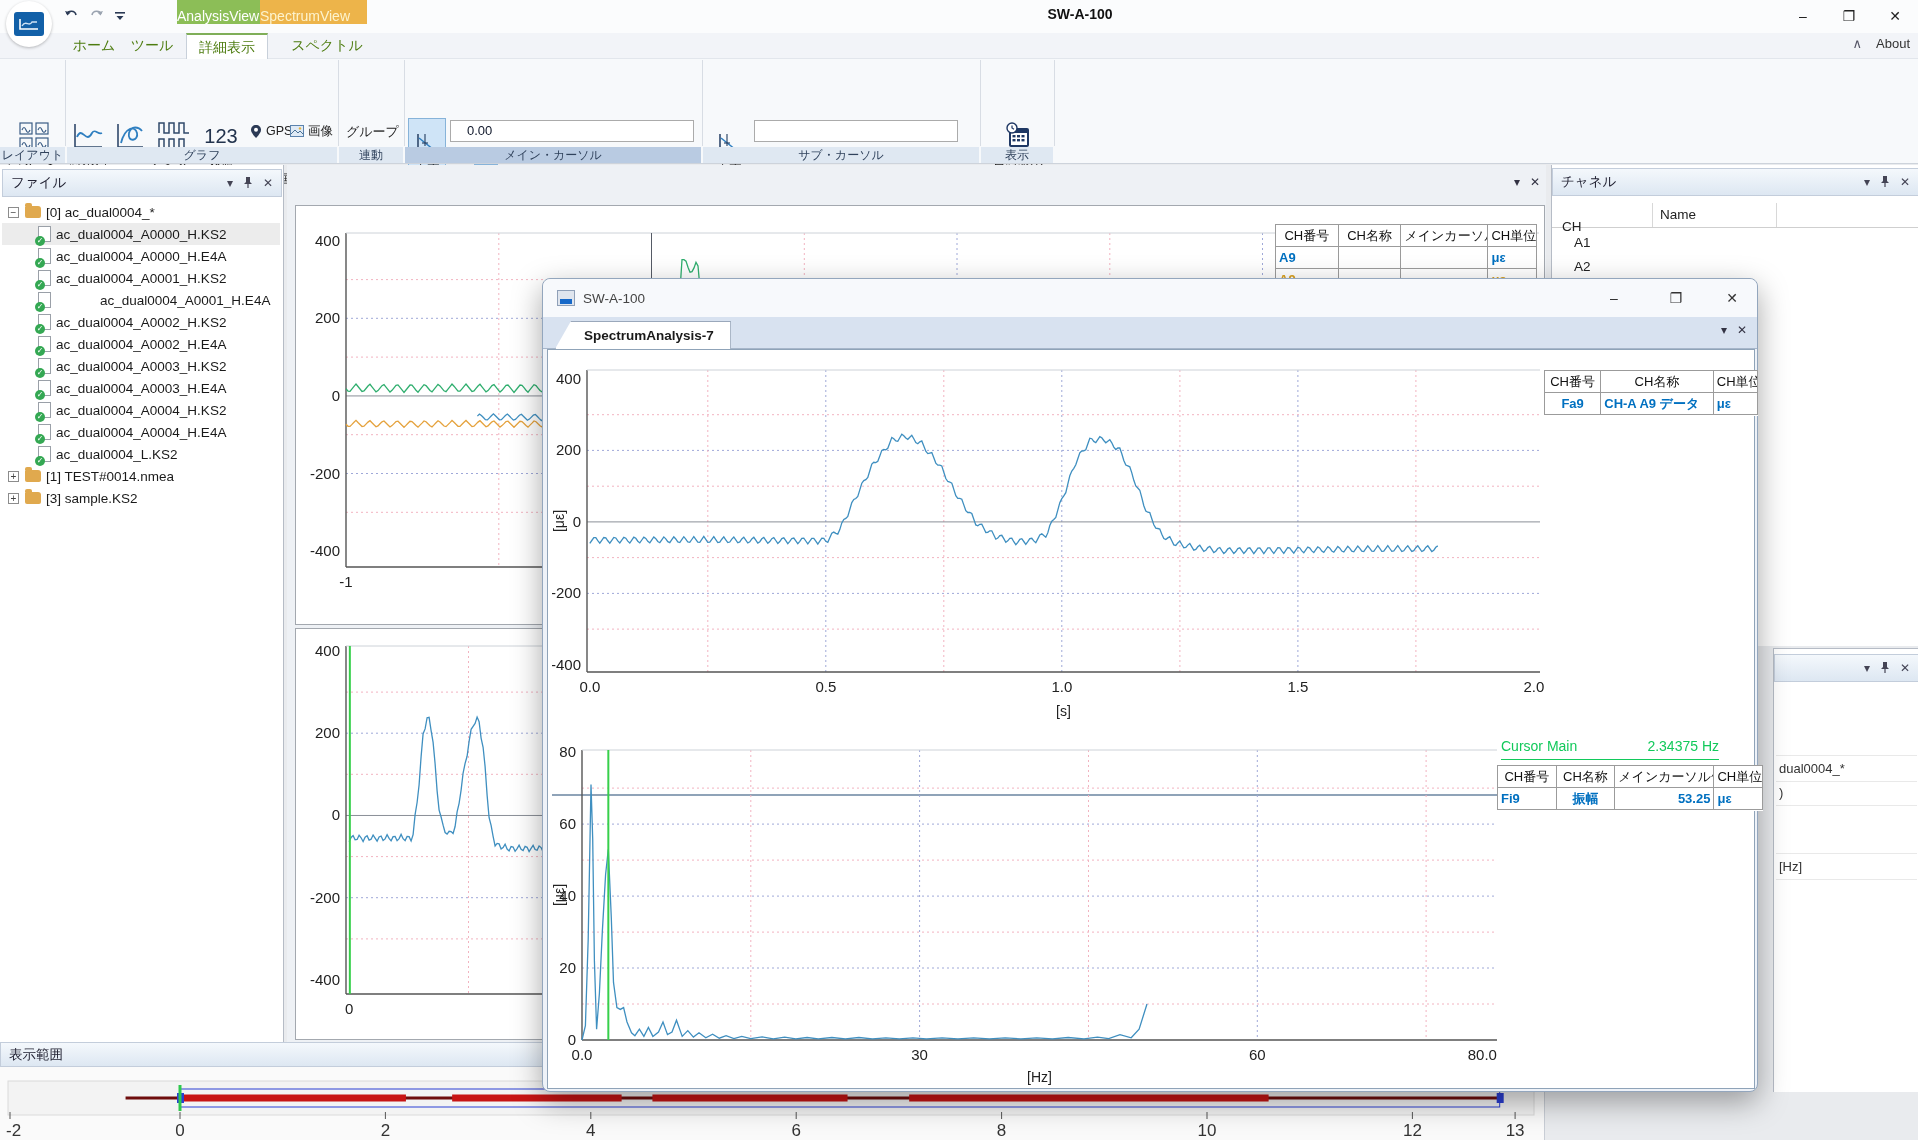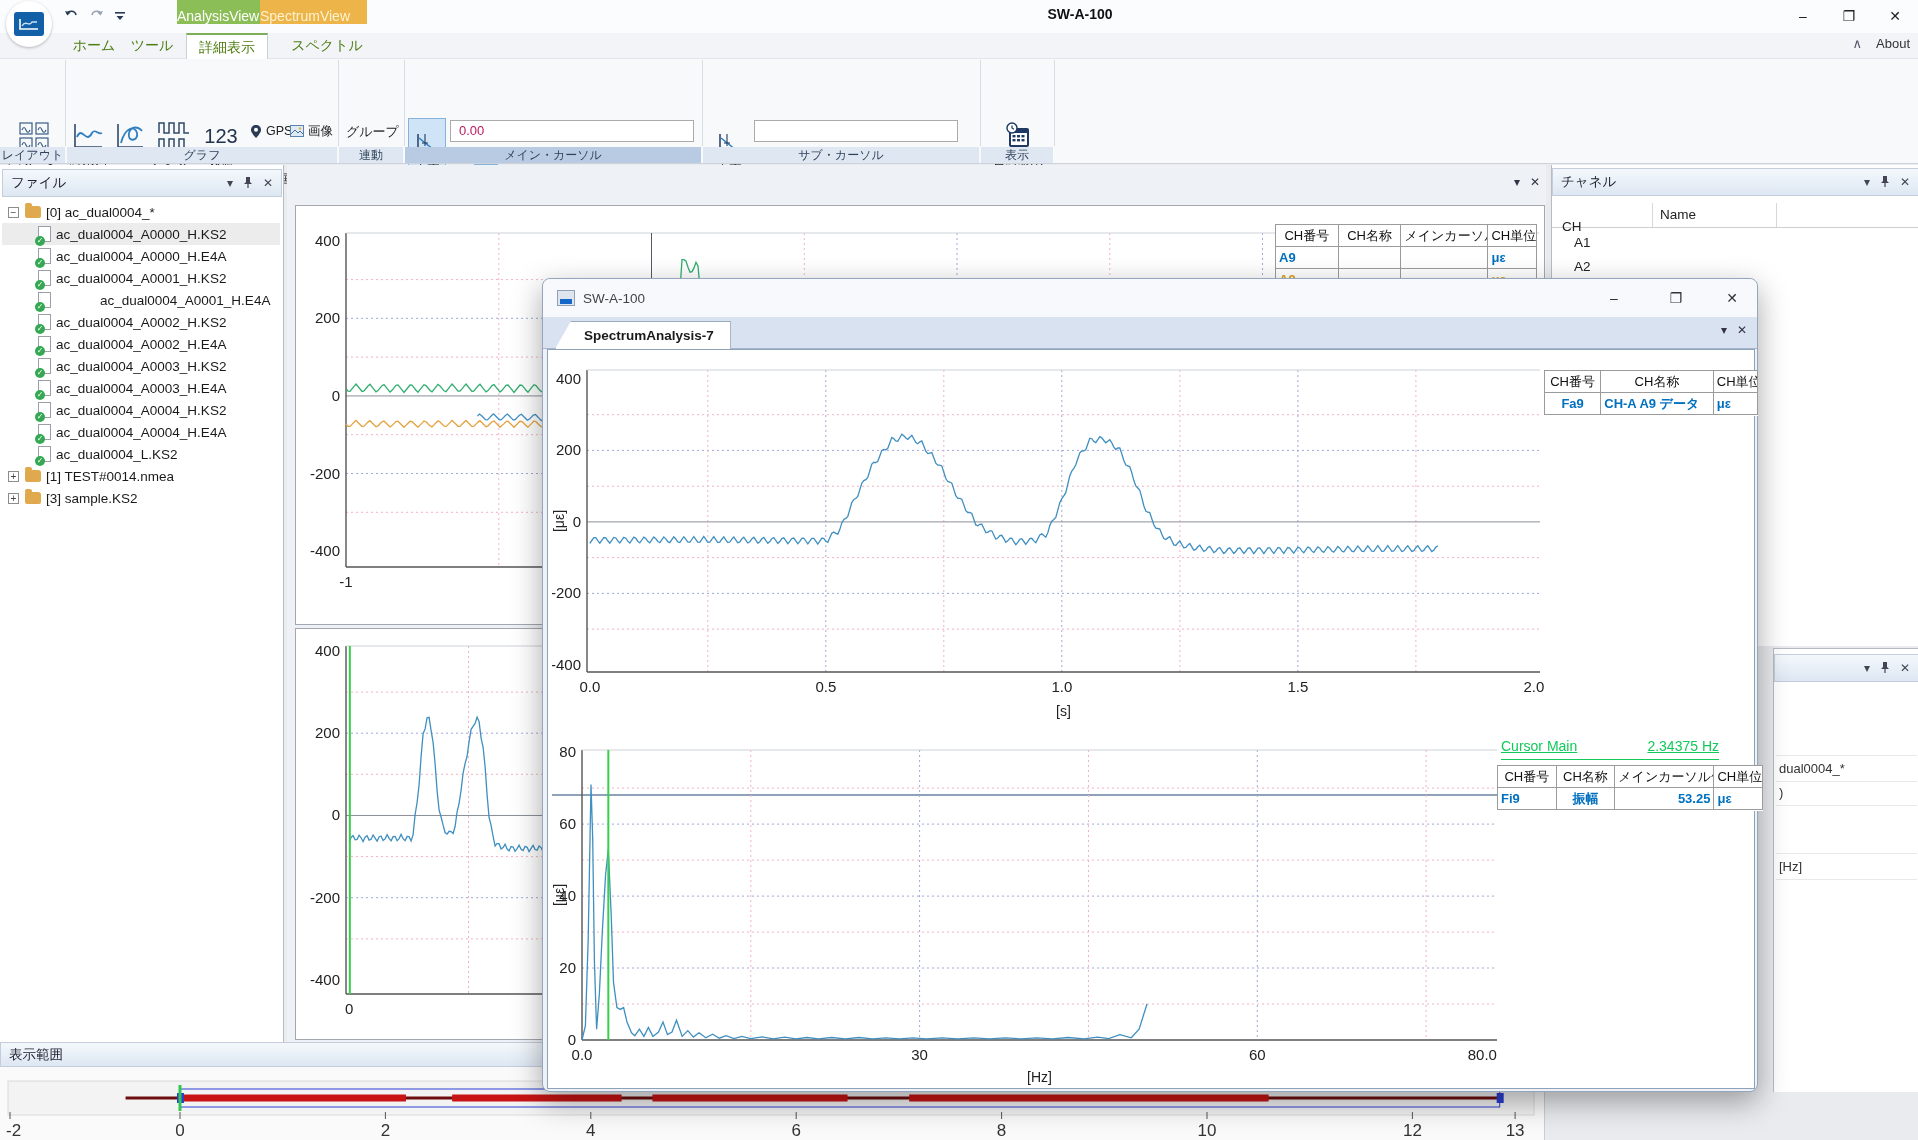--- a/index.html
+++ b/index.html
@@ -28,21 +28,21 @@
   #ribbon-body { left:0; top:59px; width:1918px; height:88px; background:#f7f9fb; }
   #ribbon-labels { left:0; top:147px; width:1918px; height:17px; background:#f7f9fb; border-bottom:1px solid #cdd3db; }
   .grp-label { position:absolute; top:0; height:16px; background:#dfe8f2; font-size:12px; color:#30425c; text-align:center; line-height:16px; }
   .grp-label.hl { background:#b9cbe2; }
   .grp-sep { position:absolute; top:59px; width:1px; height:105px; background:#d8dde4; }
   .bigbtn { position:absolute; top:60px; height:70px; display:flex; flex-direction:column; align-items:center; font-size:12.5px; color:#222; }
   .bigbtn .ic { height:34px; display:flex; align-items:center; }
   .smallbtn { position:absolute; height:18px; display:flex; align-items:center; gap:4px; font-size:12.5px; color:#222; }
   .show-btn { position:absolute; top:59px; width:38px; height:70px; display:flex; flex-direction:column; align-items:center; justify-content:center; font-size:12.5px; }
   .show-btn.sel { background:#cfe4f7; border:1px solid #86b3d9; }
-  .rfield { position:absolute; height:22px; background:#fff; border:1px solid #ababab; font-size:13px; padding:2px 8px; color:#be185d; }
+  .rfield { position:absolute; height:22px; background:#fff; border:1px solid #ababab; font-size:13px; padding:2px 16px; color:#0f172a; }
   .pm { position:absolute; width:15px; height:15px; border:1px solid #9a9a9a; border-radius:50%; color:#666; font-size:11px; line-height:13px; text-align:center; background:#fbfbfb; }
   .slider-track { position:absolute; height:2px; background:#b9b9b9; }
   .slider-thumb { position:absolute; width:9px; height:14px; background:#1668c8; border-radius:2px 2px 4px 4px; }
   .pb { position:absolute; width:24px; height:20px; border:1px solid transparent; display:flex; align-items:center; justify-content:center; }
   .pb.sel { background:#cfe4f7; border-color:#86b3d9; }
   .dd { position:absolute; font-size:13px; color:#222; }
 
   
   .panel-hdr { position:absolute; background:linear-gradient(#f4f8fc,#dde7f2); border:1px solid #c3cddb; font-size:13.5px; color:#223; display:flex; align-items:center; padding:0 8px; }
   .hdr-icons { margin-left:auto; display:flex; gap:10px; font-size:12px; color:#445; align-items:center; }
@@ -92,21 +92,21 @@
       display:flex; align-items:center; padding-left:14px; font-size:13.5px; color:#444; }
   .fwicon { width:18px; height:16px; background:#dfe5ee; border:1px solid #8fa0b8; margin-right:8px; position:relative; }
   .fwicon:after { content:""; position:absolute; left:2px; bottom:1px; width:12px; height:5px; background:#1668c8; }
   .fctl { position:absolute; top:0; width:46px; height:38px; text-align:center; line-height:38px; font-size:14px; color:#333; }
   #float-tabs { position:absolute; left:0; top:38px; width:100%; height:32px; background:#d8e2f0; border-bottom:1px solid #a7b6ca; }
   #float-tab { position:absolute; left:12px; top:4px; height:28px; line-height:28px; padding:0 16px 0 28px; background:#fff;
       font-weight:700; font-size:13.5px; clip-path:polygon(16px 0,100% 0,100% 100%,0 100%); border:1px solid #9aa8bb; border-bottom:none; }
   #float-content { position:absolute; left:4px; top:70px; width:1208px; height:740px; background:#fff; border:1px solid #8fa3b8; }
   #spec-divider { position:absolute; left:4px; top:444px; width:1200px; height:2px; background:#8fa3b8; }
   #cursor-info { position:absolute; left:953px; top:388px; width:218px; height:22px; display:flex; justify-content:space-between;
-      color:#12c95b; font-size:14px; border-bottom:1px solid #12c95b;text-decoration:underline; }
+      color:#12c95b; font-size:14px; border-bottom:1px solid #12c95b; }
 
   
   text { font-family:"Liberation Sans", sans-serif; }
 </style>
 </head>
 <body>
 
 <div id="app">
 
   <div class="abs" id="titlebar">

